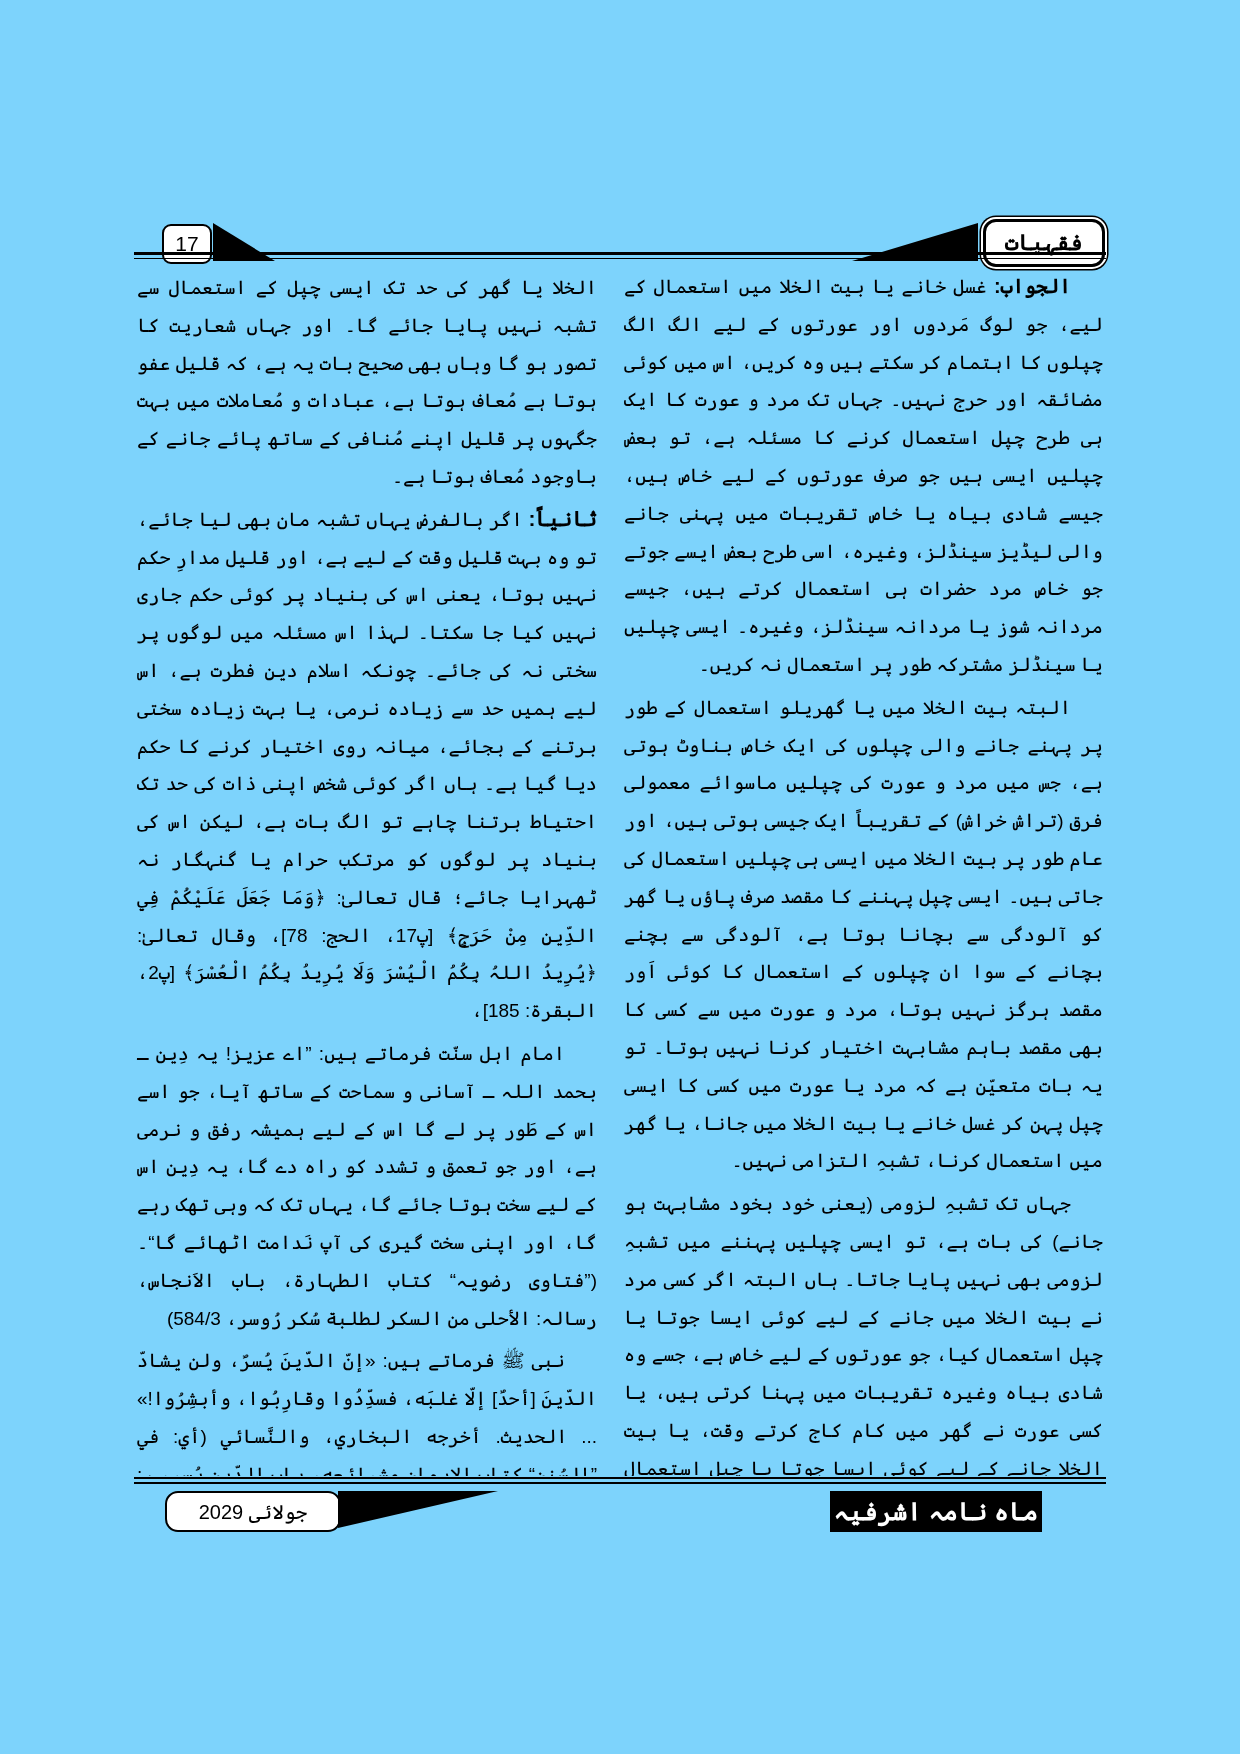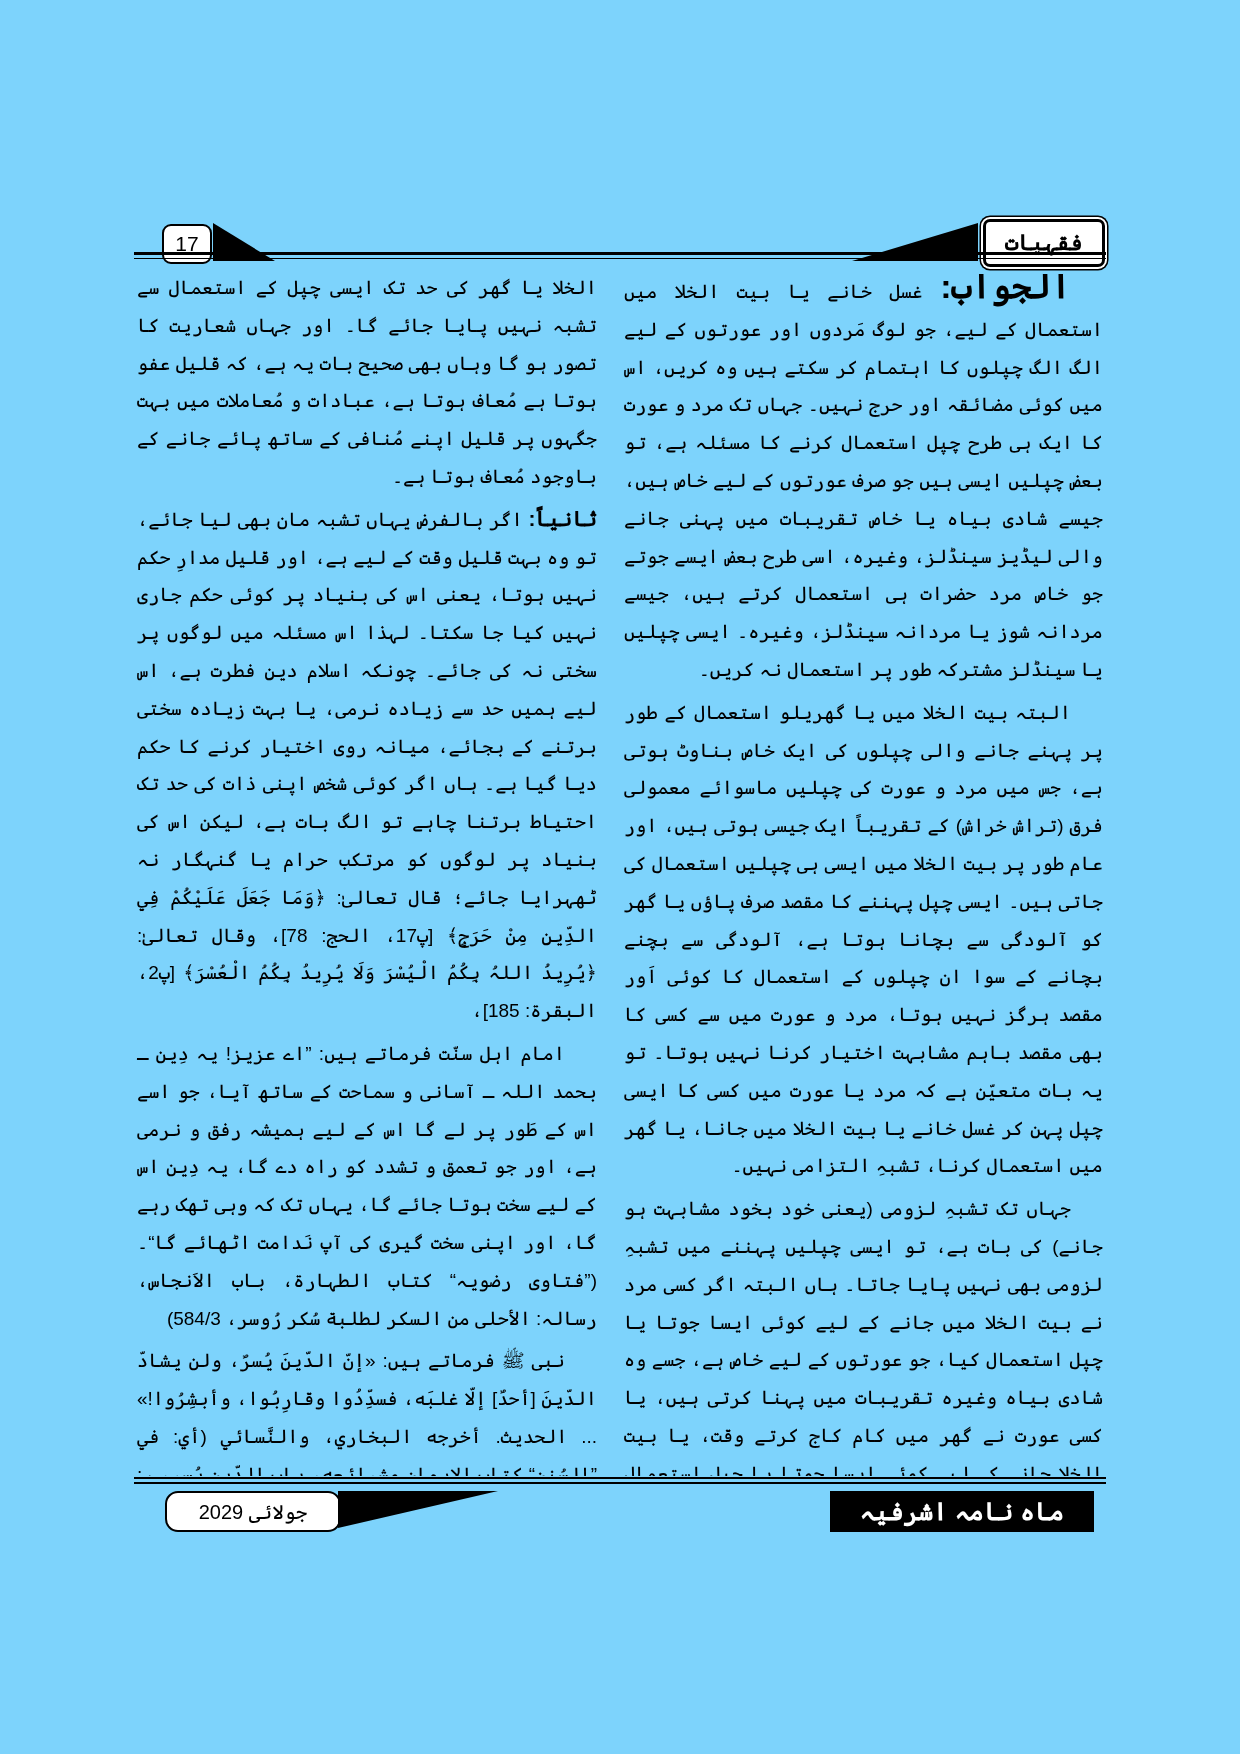--- a/index.html
+++ b/index.html
@@ -21,21 +21,21 @@
   .hdr-tri-left{
     position:absolute;left:213px;top:223px;width:62px;height:38px;
     background:#000;clip-path:polygon(0 0,0 100%,100% 100%);
   }
   .hdr-tri-right{
     position:absolute;left:852px;top:223px;width:126px;height:38px;
     background:#000;clip-path:polygon(100% 0,0 100%,100% 100%);
   }
   .section-box{
     position:absolute;left:983px;top:219px;width:116px;height:42px;
-    border:3px solid #000;border-radius:7px;
+    border:3px solid #000;border-radius:13px;
     box-shadow:0 0 0 2px #fff,0 0 0 3.5px #000;
     display:flex;align-items:center;justify-content:center;
     font-size:22px;font-weight:bold;background:#fff;direction:rtl;
     letter-spacing:1px;
   }
   .hdr-rule{
     position:absolute;left:134px;top:252px;width:972px;height:3px;
     border-top:3px solid #000;border-bottom:1.5px solid #000;
   }
   
@@ -47,36 +47,36 @@
     position:absolute;left:165px;top:1491px;width:172px;height:37px;
     border:2.5px solid #000;border-radius:13px;
     display:flex;align-items:center;justify-content:center;
     font-size:20px;background:#fff;direction:rtl;
   }
   .ftr-tri{
     position:absolute;left:338px;top:1491px;width:160px;height:37px;
     background:#000;clip-path:polygon(0 0,0 100%,100% 0);
   }
   .mag-banner{
-    position:absolute;left:830px;top:1491px;width:264px;height:41px;
+    position:absolute;left:830px;top:1491px;width:212px;height:41px;
     background:#000;color:#fff;
     display:flex;align-items:center;justify-content:center;
     font-size:25px;font-weight:bold;direction:rtl;
   }
   
   .col{
     position:absolute;top:264px;height:1212px;overflow:hidden;
     direction:rtl;text-align:justify;
     font-size:19px;line-height:37.8px;
   }
   .col-right{left:620px;width:487px;}
   .col-left{left:133px;width:468px;}
   .col p{margin:4px;padding:0;}
   p.ind{text-indent:32px;}
-  .lead-answer{font-weight:bold;font-size:34px;}
+  .lead-answer{font-weight:bold;font-size:20px;}
   .lead-bold{font-weight:bold;font-size:21px;}
 </style>
 </head>
 <body>
 
 <div class="page">
 
   <div class="pagenum-box">
     <span>17</span>
   </div>

